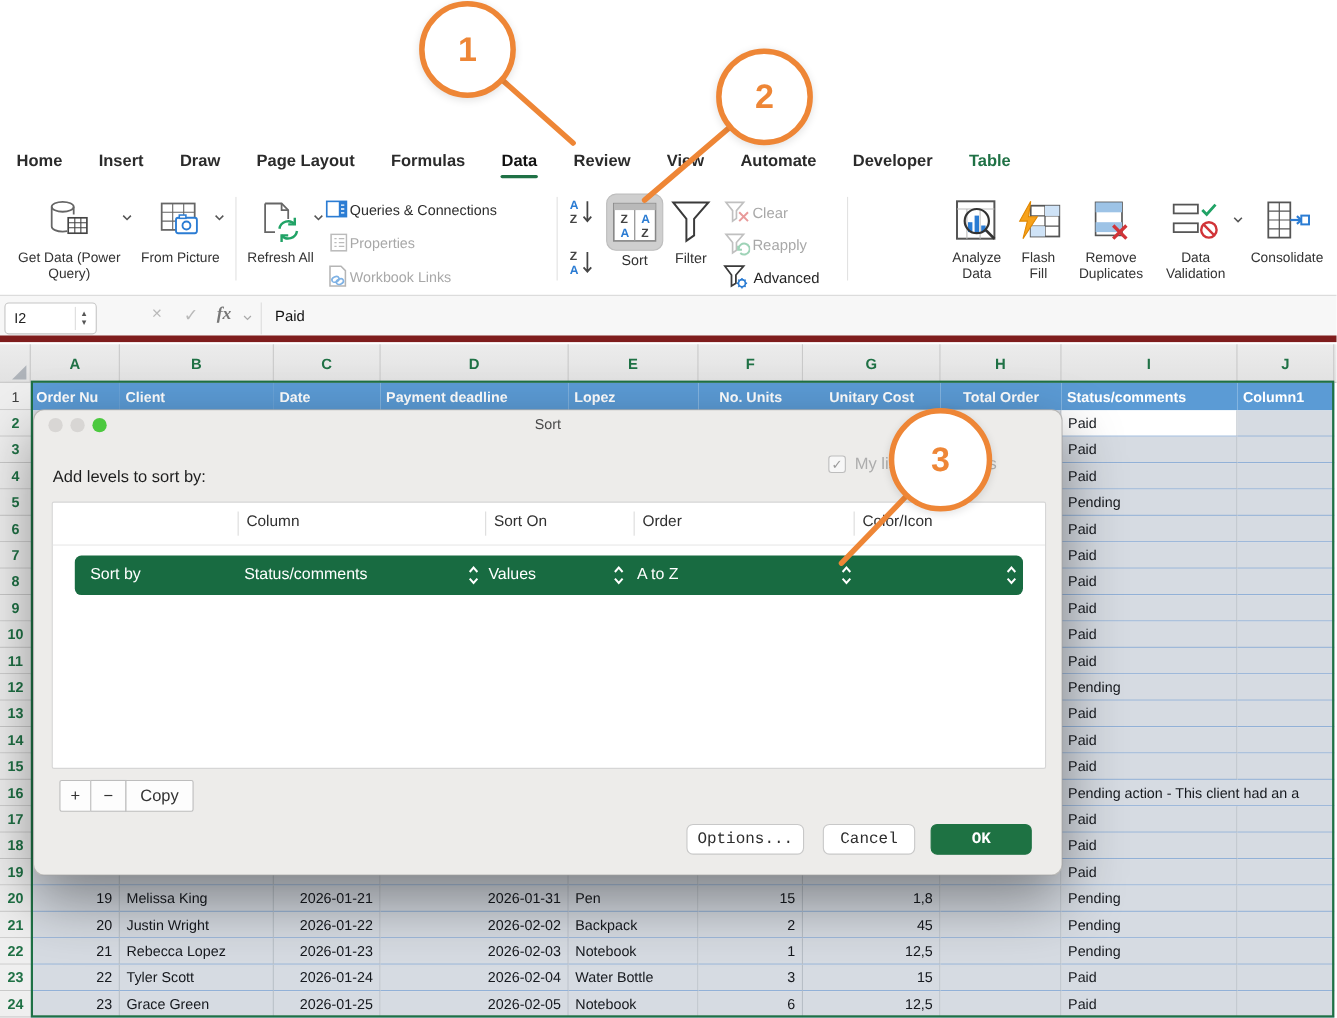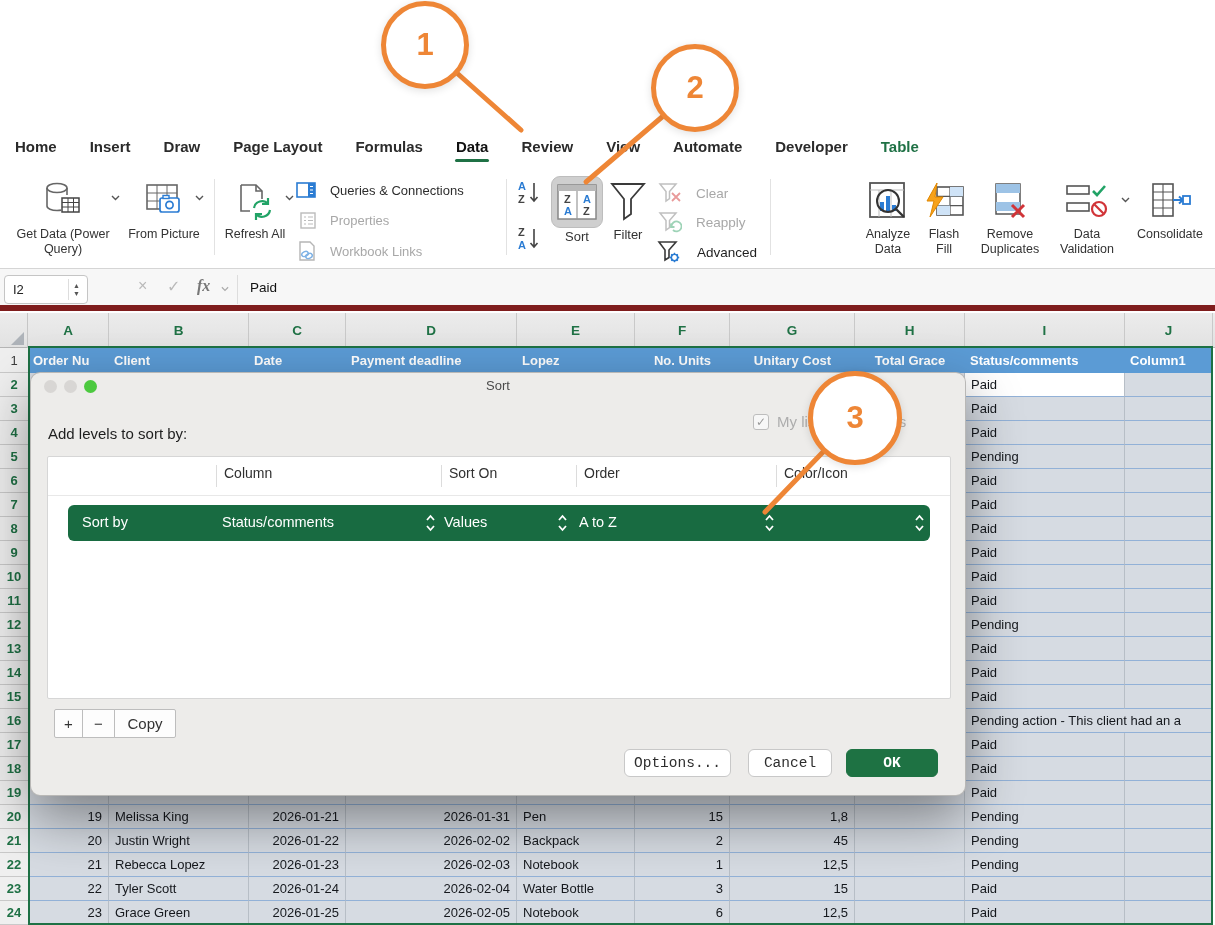--- a/index.html
+++ b/index.html
@@ -23,21 +23,21 @@
   .tab.accent { color:#1F7145; }
 
   
   .ribbon { position:absolute; top:165px; left:0; width:100%; height:104px; background:#fff; border-bottom:1px solid #d5d5d5; }
   .rsep { position:absolute; top:14px; width:1px; height:76px; background:#e2e2e2; }
   .rbtn { position:absolute; text-align:center; font-size:12.5px; line-height:1.17; color:#333; }
   .rbtn .ric { display:flex; justify-content:center; align-items:center; height:48px; margin-bottom:2px; position:relative; }
   .rbtn .lbl { white-space:normal; }
   .gray { color:#a8a8a8; }
   .chev { position:absolute; }
-  .inline-item { position:absolute; display:flex; align-items:center; gap:14px; font-size:13px; color:#2d2d2d; }
+  .inline-item { position:absolute; display:flex; align-items:center; gap:2px; font-size:13px; color:#2d2d2d; }
   .sort-hl { position:absolute; left:551px; top:11px; width:52px; height:52px; background:#cfcfcf; border-radius:9px; border:1px solid #bdbdbd; display:flex; align-items:center; justify-content:center; }
 
   
   .formula-row { position:absolute; top:269px; left:0; width:100%; height:42px; background:#f7f7f7; border-bottom:6px solid #7f1d1d; }
   .name-box { position:absolute; left:4px; top:6px; width:84px; height:29px; background:#fff; border:1px solid #c5c5c5; border-radius:4px;
     font-size:13px; color:#222; display:flex; align-items:center; padding-left:8px; }
   .name-spin { position:absolute; right:3px; top:3px; bottom:3px; width:16px; border-left:1px solid #ddd; display:flex; flex-direction:column; align-items:center; justify-content:center; font-size:7px; color:#555; line-height:1.1; }
   .fbtn { position:absolute; top:8px; font-size:16px; color:#b9b9b9; }
   .fx { font-family:"Liberation Serif", "DejaVu Serif", serif; font-style:italic; font-weight:bold; color:#777; }
   .fdiv { position:absolute; left:237px; top:6px; width:1px; height:29px; background:#ddd; }
@@ -377,21 +377,21 @@
     <div class="rownum" style="top: 901px; height: 24px;">24</div>
   </div>
 <div id="gridCells">
     <div class="hcell" style="left: 28px; width: 81px; justify-content: flex-start;">Order Nu</div>
     <div class="hcell" style="left: 109px; width: 140px; justify-content: flex-start;">Client</div>
     <div class="hcell" style="left: 249px; width: 97px; justify-content: flex-start;">Date</div>
     <div class="hcell" style="left: 346px; width: 171px; justify-content: flex-start;">Payment deadline</div>
     <div class="hcell" style="left: 517px; width: 118px; justify-content: flex-start;">Lopez</div>
     <div class="hcell" style="left: 635px; width: 95px; justify-content: center;">No. Units</div>
     <div class="hcell" style="left: 730px; width: 125px; justify-content: center;">Unitary Cost</div>
-    <div class="hcell" style="left: 855px; width: 110px; justify-content: center;">Total Grace</div>
+    <div class="hcell" style="left: 855px; width: 110px; justify-content: center;">Total Order</div>
     <div class="hcell" style="left: 965px; width: 160px; justify-content: flex-start;">Status/comments</div>
     <div class="hcell" style="left: 1125px; width: 88px; justify-content: flex-start;">Column1</div>
     <div class="cell" style="top: 373px; left: 28px; width: 81px; justify-content: flex-end;"></div>
     <div class="cell" style="top: 373px; left: 109px; width: 140px;"></div>
     <div class="cell" style="top: 373px; left: 249px; width: 97px; justify-content: flex-end;"></div>
     <div class="cell" style="top: 373px; left: 346px; width: 171px; justify-content: flex-end;"></div>
     <div class="cell" style="top: 373px; left: 517px; width: 118px;"></div>
     <div class="cell" style="top: 373px; left: 635px; width: 95px; justify-content: flex-end;"></div>
     <div class="cell" style="top: 373px; left: 730px; width: 125px; justify-content: flex-end;"></div>
     <div class="cell" style="top: 373px; left: 855px; width: 110px; justify-content: flex-end;"></div>

